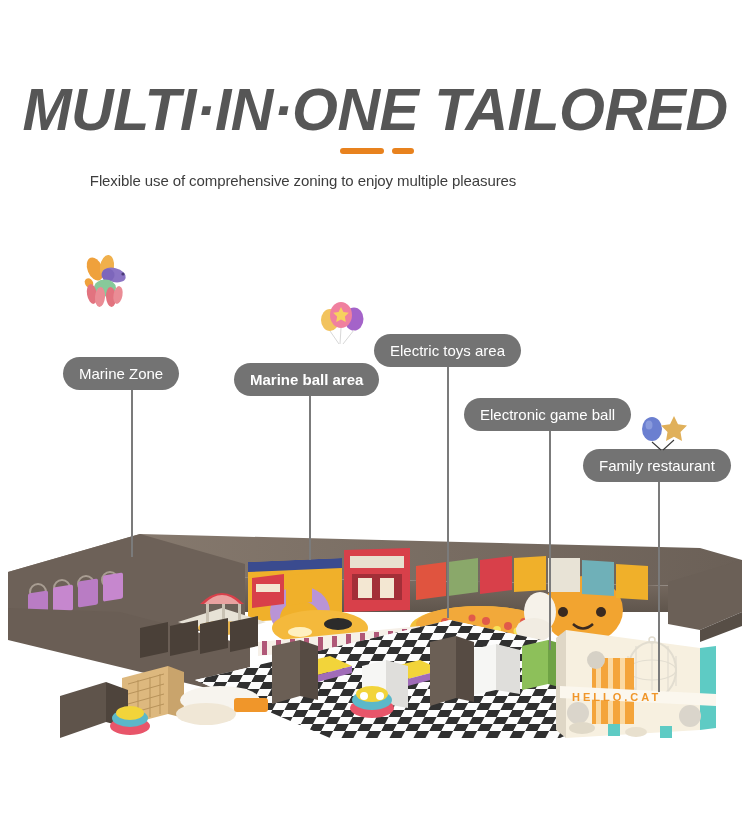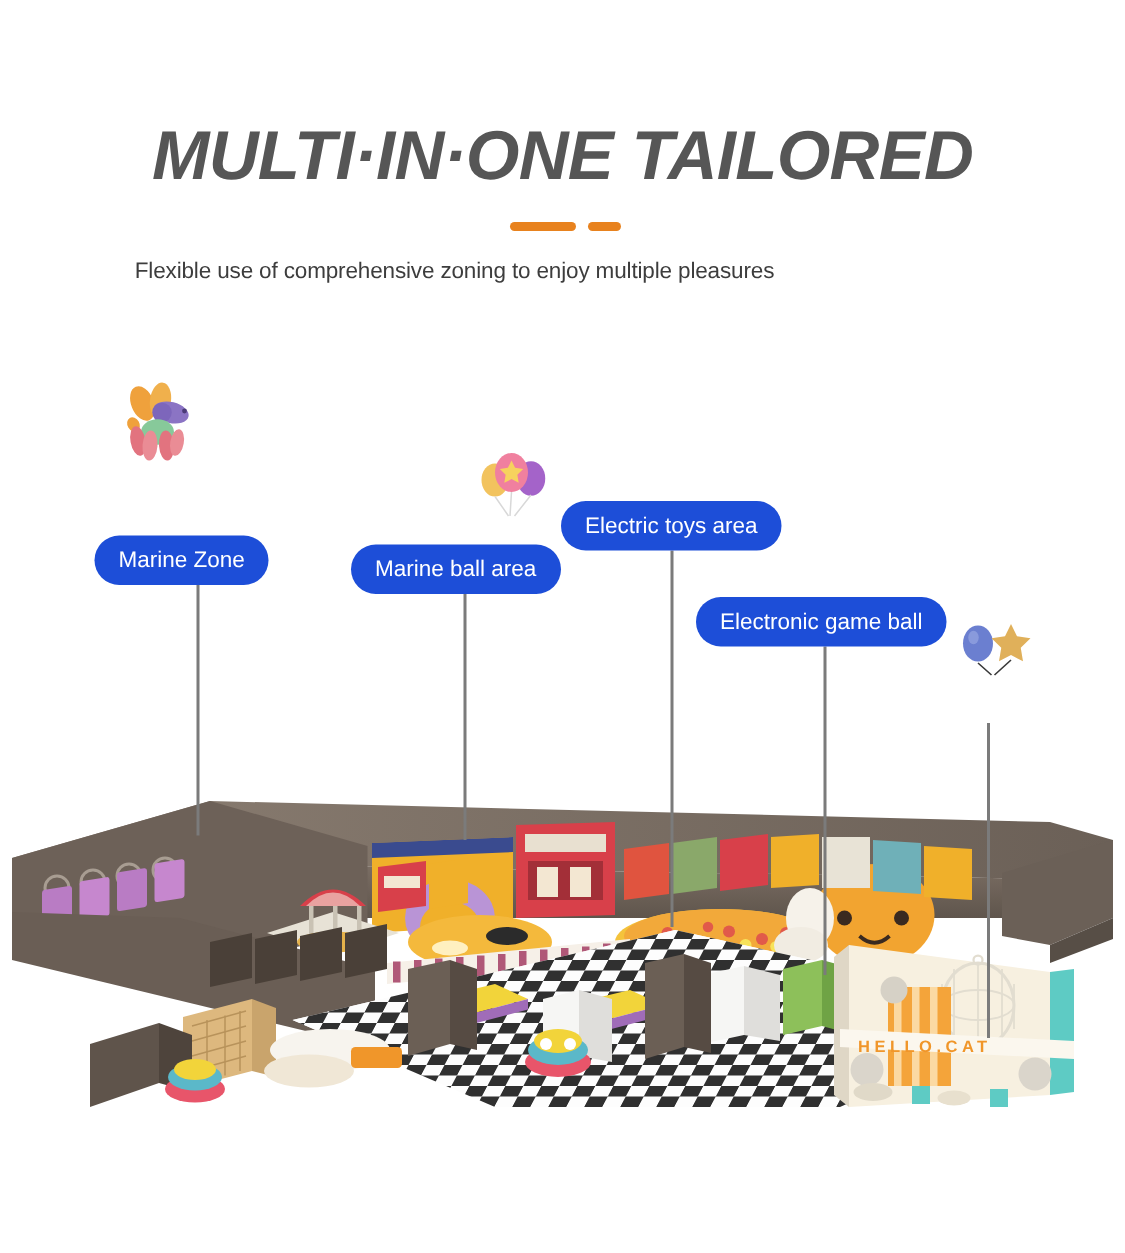--- a/index.html
+++ b/index.html
@@ -15,21 +15,21 @@
     width: 750px; height: 835px;
     background: #ffffff;
   }
 
   
   .header { position: absolute; left: 0; top: 0; width: 750px; height: 230px; }
 
   .title {
     position: absolute; left: 0; top: 76px; width: 750px;
     text-align: center;
-    font-size: 46px;
+    font-size: 59px;
     font-weight: bold;
     font-style: italic;
     letter-spacing: -0.5px;
     color: #565656;
     white-space: nowrap;
     font-family: "Liberation Sans", sans-serif;
   }
 
   .divider { position: absolute; left: 0; top: 148px; width: 750px; height: 8px; }
   .dash {
@@ -53,21 +53,21 @@
     position: absolute;
     width: 2px;
     background: #7b7b7b;
     z-index: 3;
   }
 
   
   .pill {
     position: absolute;
     height: 33px;
-    background: #1d4ed8;
+    background: #737373;
     border-radius: 17px;
     color: #ffffff;
     font-size: 15px;
     line-height: 33px;
     text-align: center;
     padding: 0 16px;
     white-space: nowrap;
     z-index: 6;
   }
 
@@ -100,26 +100,27 @@
   </div>
 
   <div class="leader" style="left:131px; top:390px; height:167px;"></div>
   <div class="leader" style="left:309px; top:396px; height:164px;"></div>
   <div class="leader" style="left:447px; top:367px; height:251px;"></div>
   <div class="leader" style="left:549px; top:431px; height:219px;"></div>
   <div class="leader" style="left:658px; top:482px; height:210px;"></div>
 
   <div class="pill" style="left:63px; top:357px;">Marine Zone</div>
 
-  <div class="pill" style="left:234px; top:363px;">Marine ball area</div>
+  <div class="pill" style="left:234px; top:363px;font-weight:bold;">Marine ball area</div>
 
   <div class="pill" style="left:374px; top:334px;">Electric toys area</div>
 
   <div class="pill" style="left:464px; top:398px;">Electronic game ball</div>
 
+  <div class="pill" style="left:583px; top:449px;">Family restaurant</div>
 
   <div class="decor" style="left:78px; top:247px; width:58px; height:62px;">
     <svg viewBox="0 0 58 62" width="58" height="62">
       <ellipse cx="17" cy="22" rx="7.5" ry="12" fill="#efa13c" transform="rotate(-22 17 22)"></ellipse>
       <ellipse cx="29" cy="20" rx="7" ry="12" fill="#f0b04c" transform="rotate(8 29 20)"></ellipse>
       <ellipse cx="36" cy="28" rx="12" ry="7" fill="#8b74c4" transform="rotate(14 36 28)"></ellipse>
       <circle cx="30" cy="28" r="6.5" fill="#7d66bb"></circle>
       <ellipse cx="27" cy="41" rx="11" ry="8.5" fill="#87c99a"></ellipse>
       <ellipse cx="11" cy="36" rx="4" ry="5" fill="#efa13c" transform="rotate(-30 11 36)"></ellipse>
       <ellipse cx="14" cy="47" rx="5" ry="10" fill="#e2737f" transform="rotate(-10 14 47)"></ellipse>

